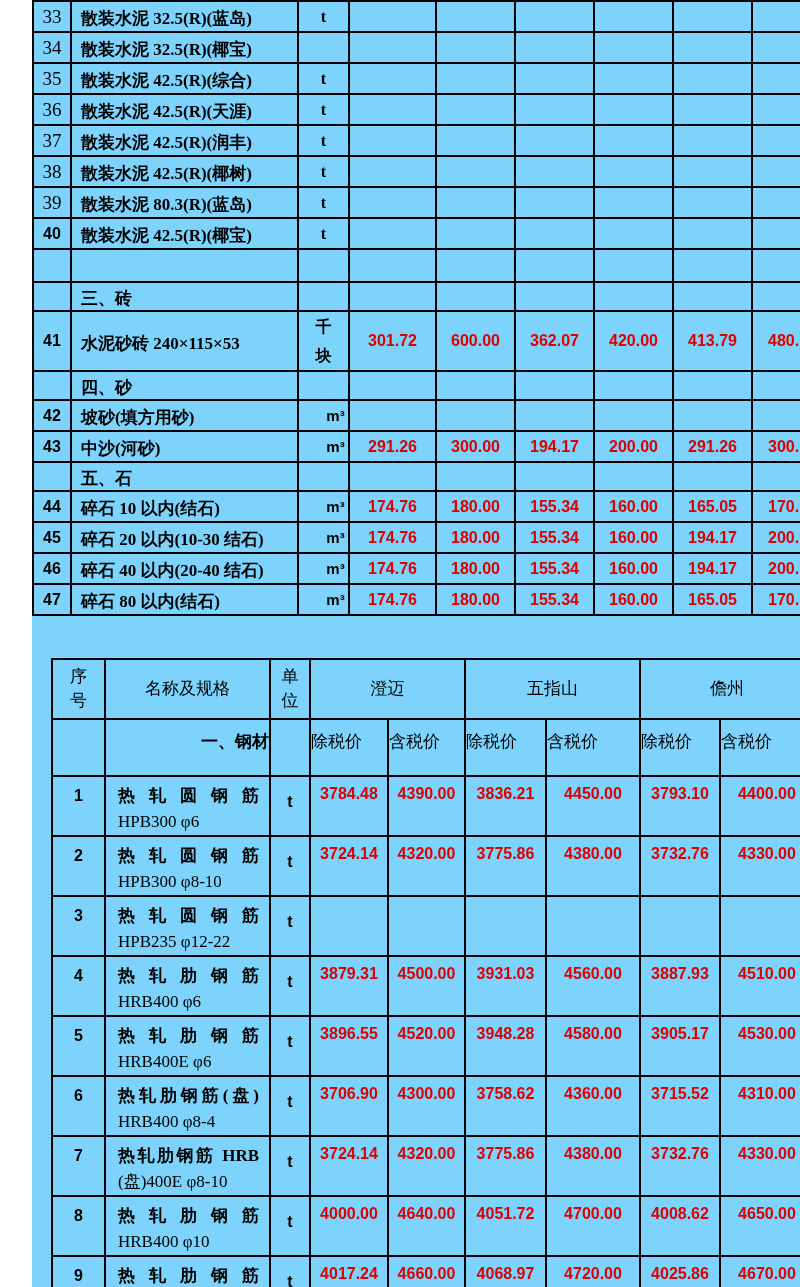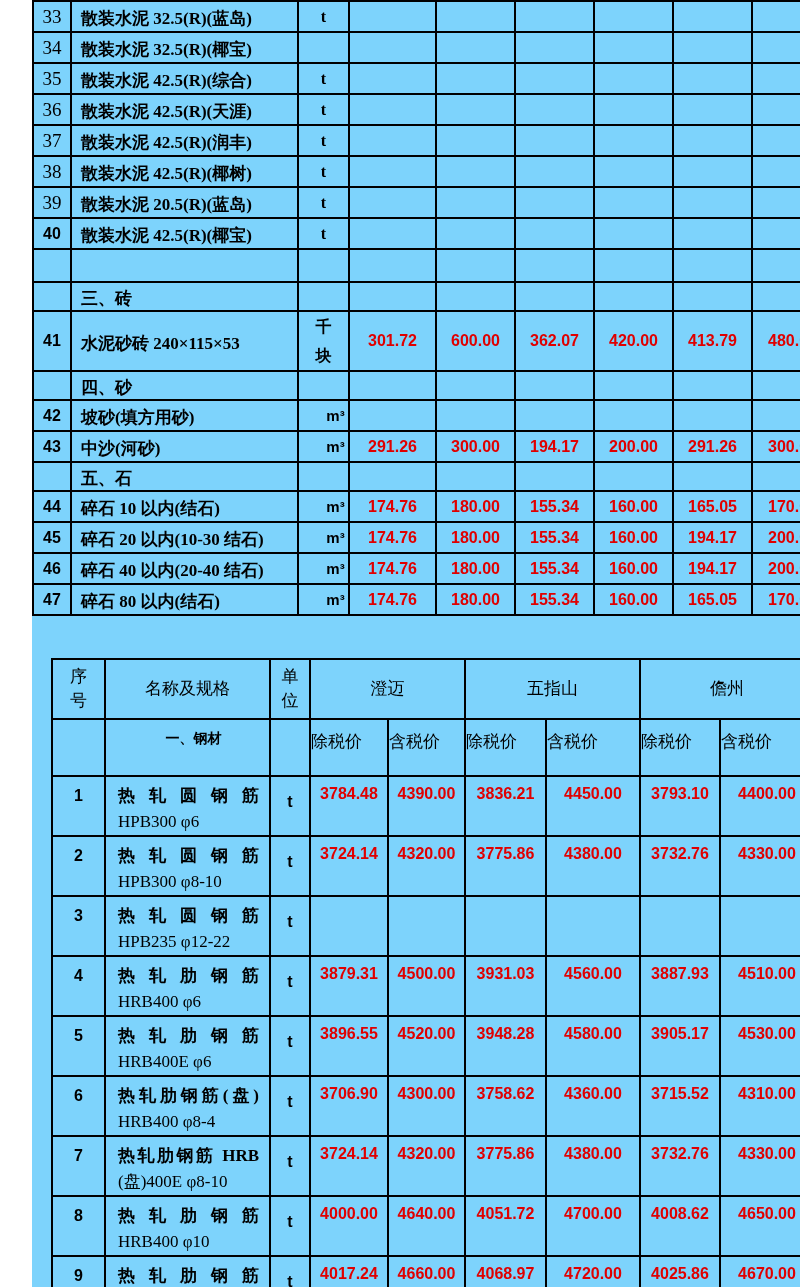--- a/index.html
+++ b/index.html
@@ -38,22 +38,22 @@
   #t2 .c3{width:78px}  #t2 .c4{width:77px}  #t2 .c5{width:81px}
   #t2 .c6{width:94px}  #t2 .c7{width:80px}  #t2 .c8{width:94px}
   #t2 tr.head-row { height:60px; }
   #t2 tr.sub-row  { height:57px; }
   #t2 tr.body-row { height:60px; }
 
   #t2 td.hcell { text-align:center; font-size:17px; font-weight:normal;
                  white-space:pre-line; line-height:24px; }
   #t2 td.plabel{ text-align:left; font-size:17px; font-weight:normal;
                  vertical-align:top; padding-top:10px; }
-  #t2 td.steel-section { text-align:center; padding:10px 0 0 12px; font-weight:bold;
-                 font-size:14px; vertical-align:top; }
+  #t2 td.steel-section { text-align:right; padding:10px 0 0 12px; font-weight:bold;
+                 font-size:17px; vertical-align:top; }
   #t2 td.name { vertical-align:top; padding:6px 10px 0 12px; white-space:normal; }
   #t2 .l1 { text-align:justify; text-align-last:justify; font-weight:bold;
             font-size:17px; line-height:26px; }
   #t2 .l2 { text-align:left; font-weight:normal; font-size:17px; line-height:26px; }
   #t2 td.unit { vertical-align:top; padding-top:8px; }
   #t2 td.price { vertical-align:top; padding-top:8px; }
   #t2 td.num { vertical-align:top; padding-top:10px; }
 </style>
 </head>
 <body>
@@ -134,21 +134,21 @@
           <td class="unit">t</td>
           <td class="price"></td>
           <td class="price"></td>
           <td class="price"></td>
           <td class="price"></td>
           <td class="price"></td>
           <td class="price"></td>
         </tr>
         <tr class="item-row">
           <td class="num serif">39</td>
-          <td class="name">散装水泥 20.5(R)(蓝岛)</td>
+          <td class="name">散装水泥 80.3(R)(蓝岛)</td>
           <td class="unit">t</td>
           <td class="price"></td>
           <td class="price"></td>
           <td class="price"></td>
           <td class="price"></td>
           <td class="price"></td>
           <td class="price"></td>
         </tr>
         <tr class="item-row">
           <td class="num">40</td>

